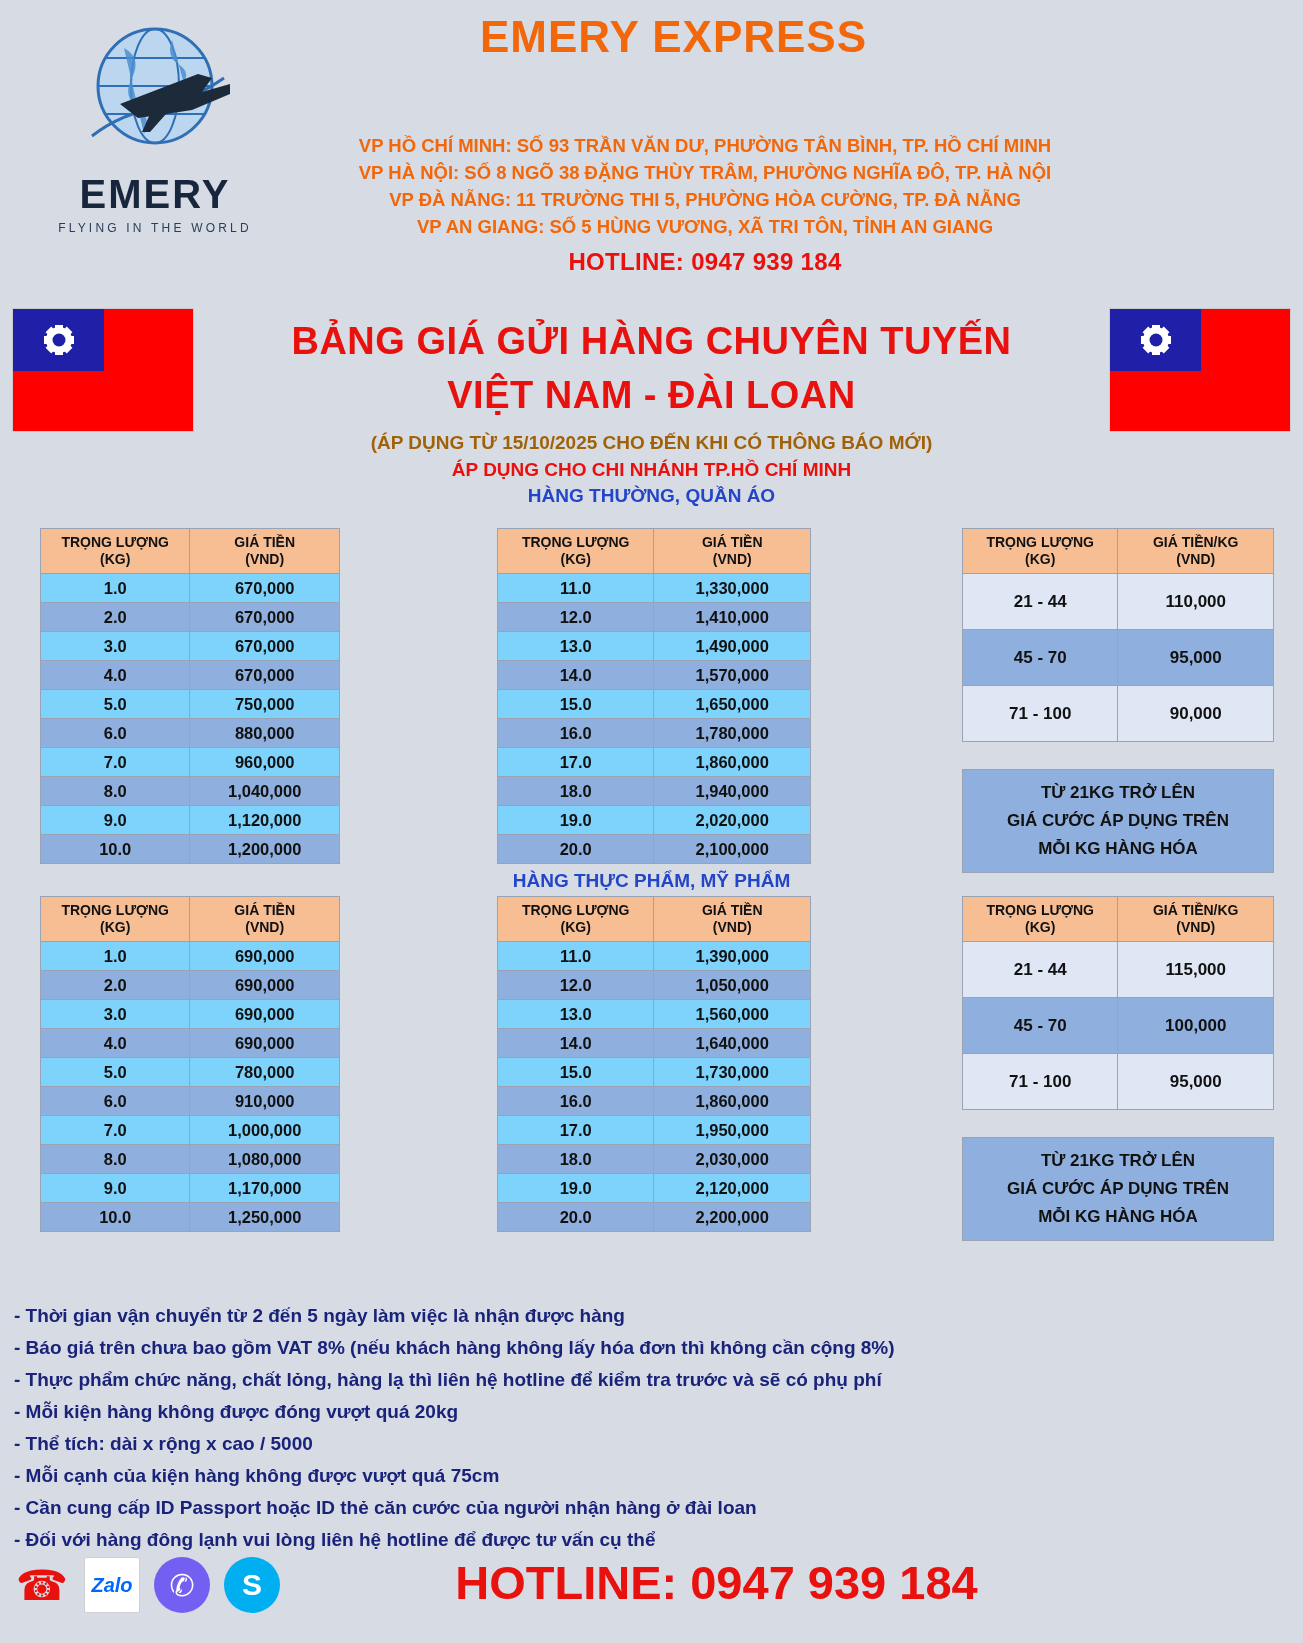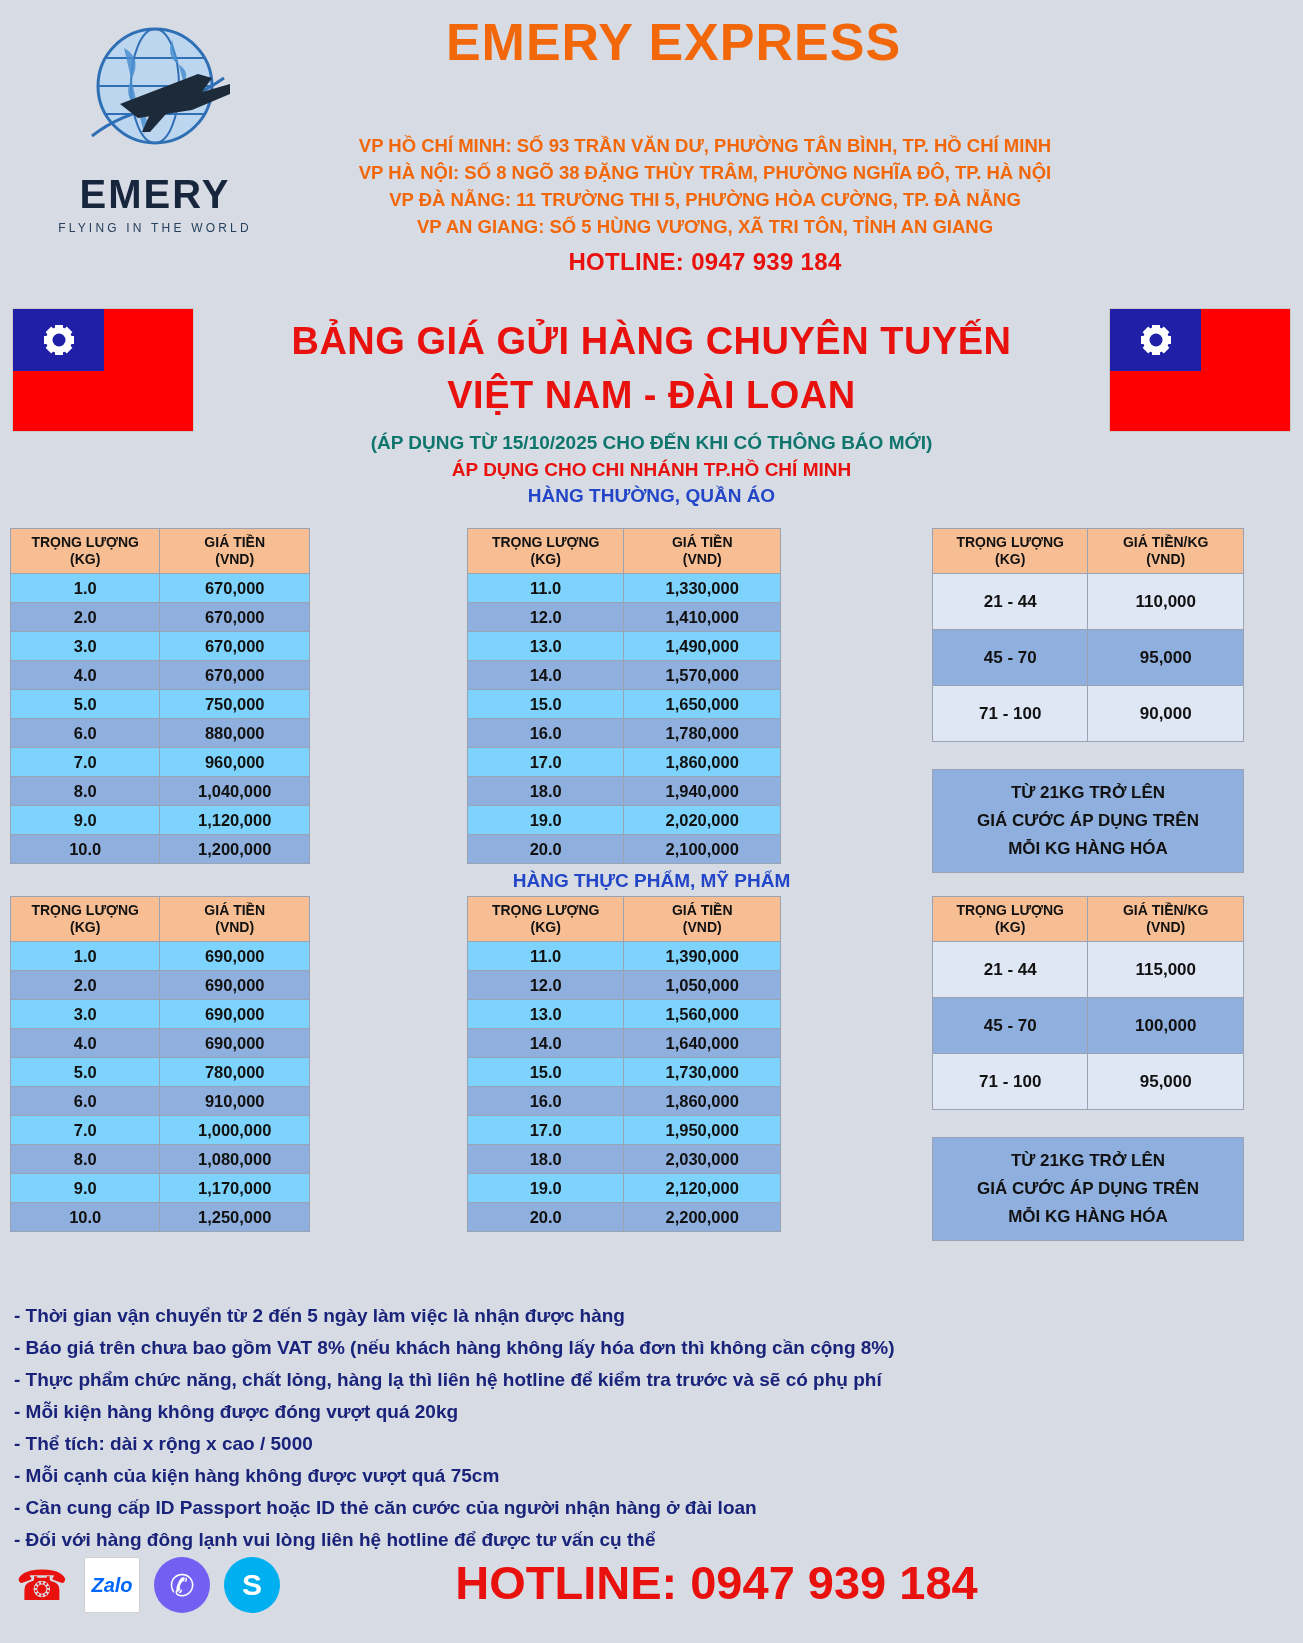--- a/index.html
+++ b/index.html
@@ -44,21 +44,21 @@
     font-size: 12px;
     letter-spacing: 3.2px;
     color: #27405c;
     margin-top: 4px;
   }
   .brand {
     position: absolute;
     left: 0; right: 0;
     top: 12px;
     text-align: center;
-    font-size: 52px;
+    font-size: 44px;
     font-weight: bold;
     color: #f2670a;
     letter-spacing: 1px;
     padding-left: 44px;
   }
   .addr-block {
     position: absolute;
     left: 255px;
     top: 132px;
     width: 900px;
@@ -141,21 +141,21 @@
     color: #e8110d;
     font-weight: bold;
     font-size: 38px;
     line-height: 54px;
     letter-spacing: 0.5px;
   }
   .subtitle1 {
     text-align: center;
     font-weight: bold;
     font-size: 19px;
-    color: #0f766e;
+    color: #a16207;
     margin-top: 10px;
   }
   .subtitle2 {
     text-align: center;
     font-weight: bold;
     font-size: 19px;
     color: #e8110d;
     margin-top: 5px;
   }
   .section-heading {
@@ -163,20 +163,21 @@
     font-weight: bold;
     font-size: 19px;
     color: #2346c8;
     margin-top: 4px;
   }
 
   
   .tables-row {
     position: relative;
     height: 338px;
+    margin-left: 30px;
   }
   table.price {
     border-collapse: collapse;
     position: absolute;
     font-size: 16px;
   }
   table.price th, table.price td {
     border: 1px solid #9aa3b3;
     text-align: center;
     font-weight: bold;

